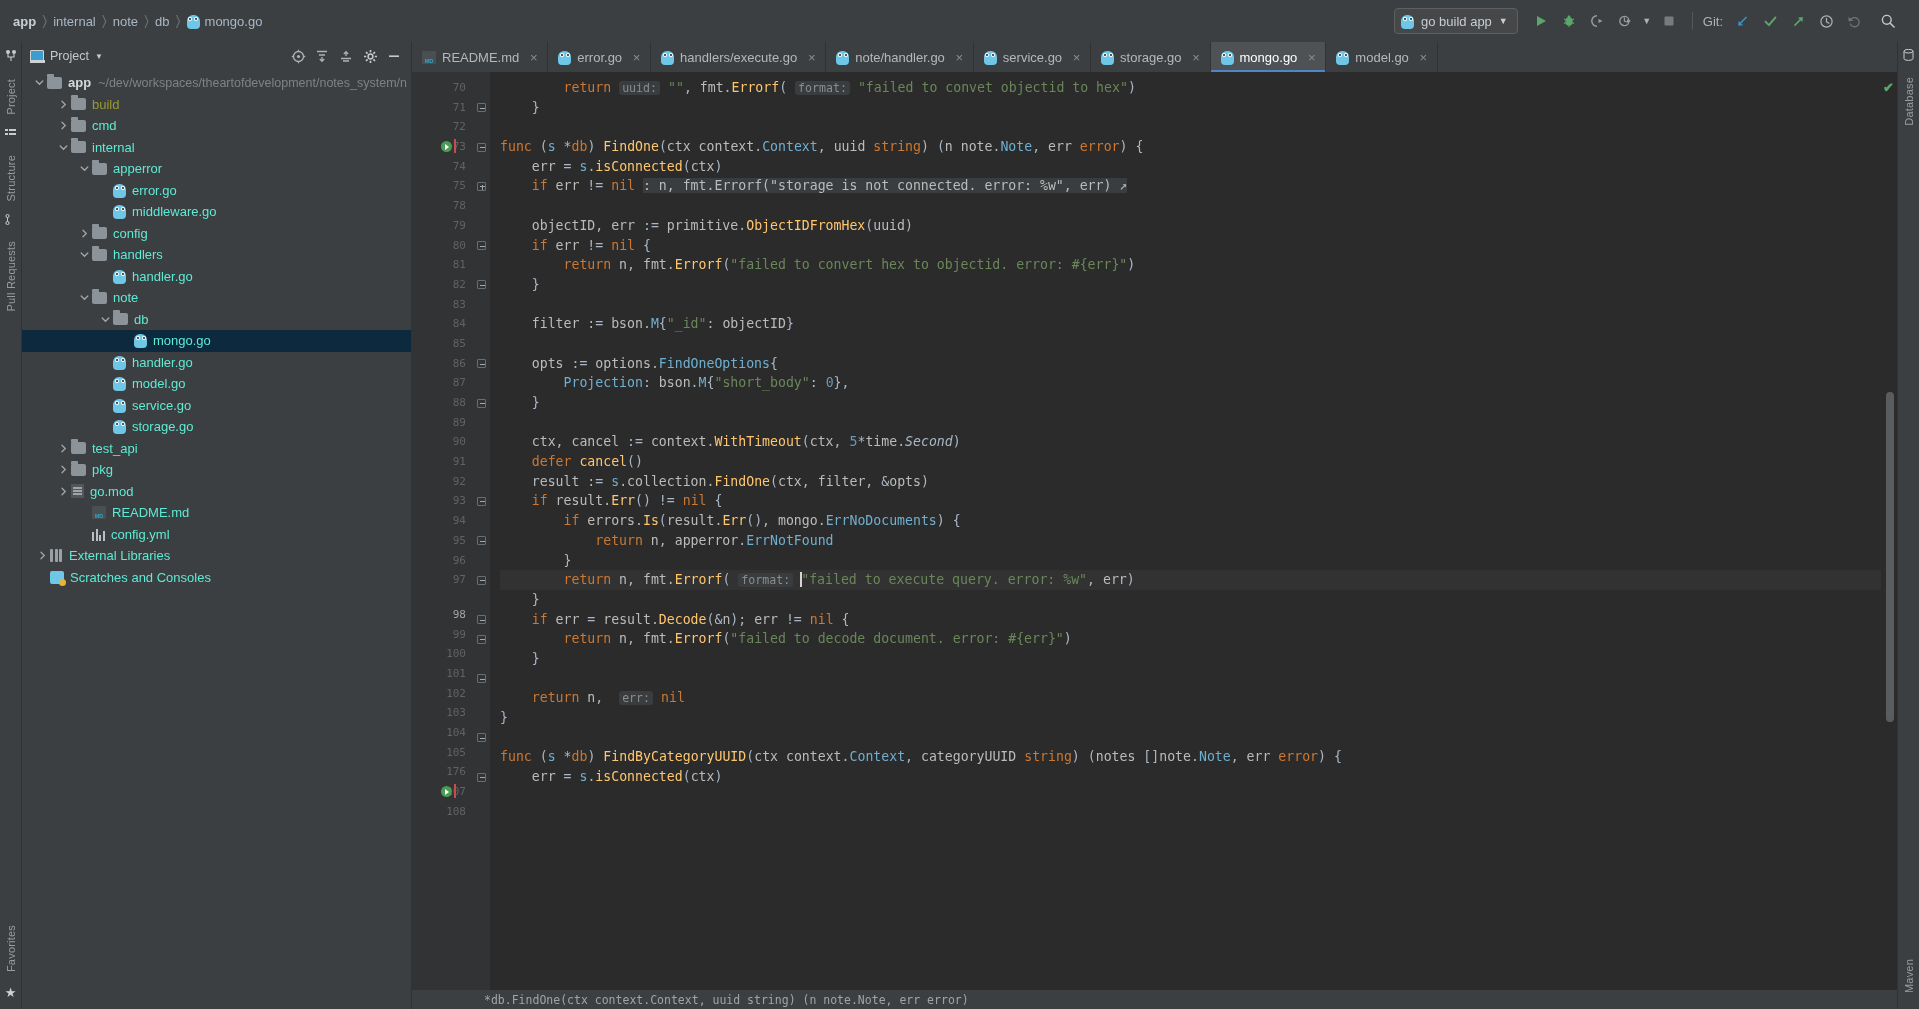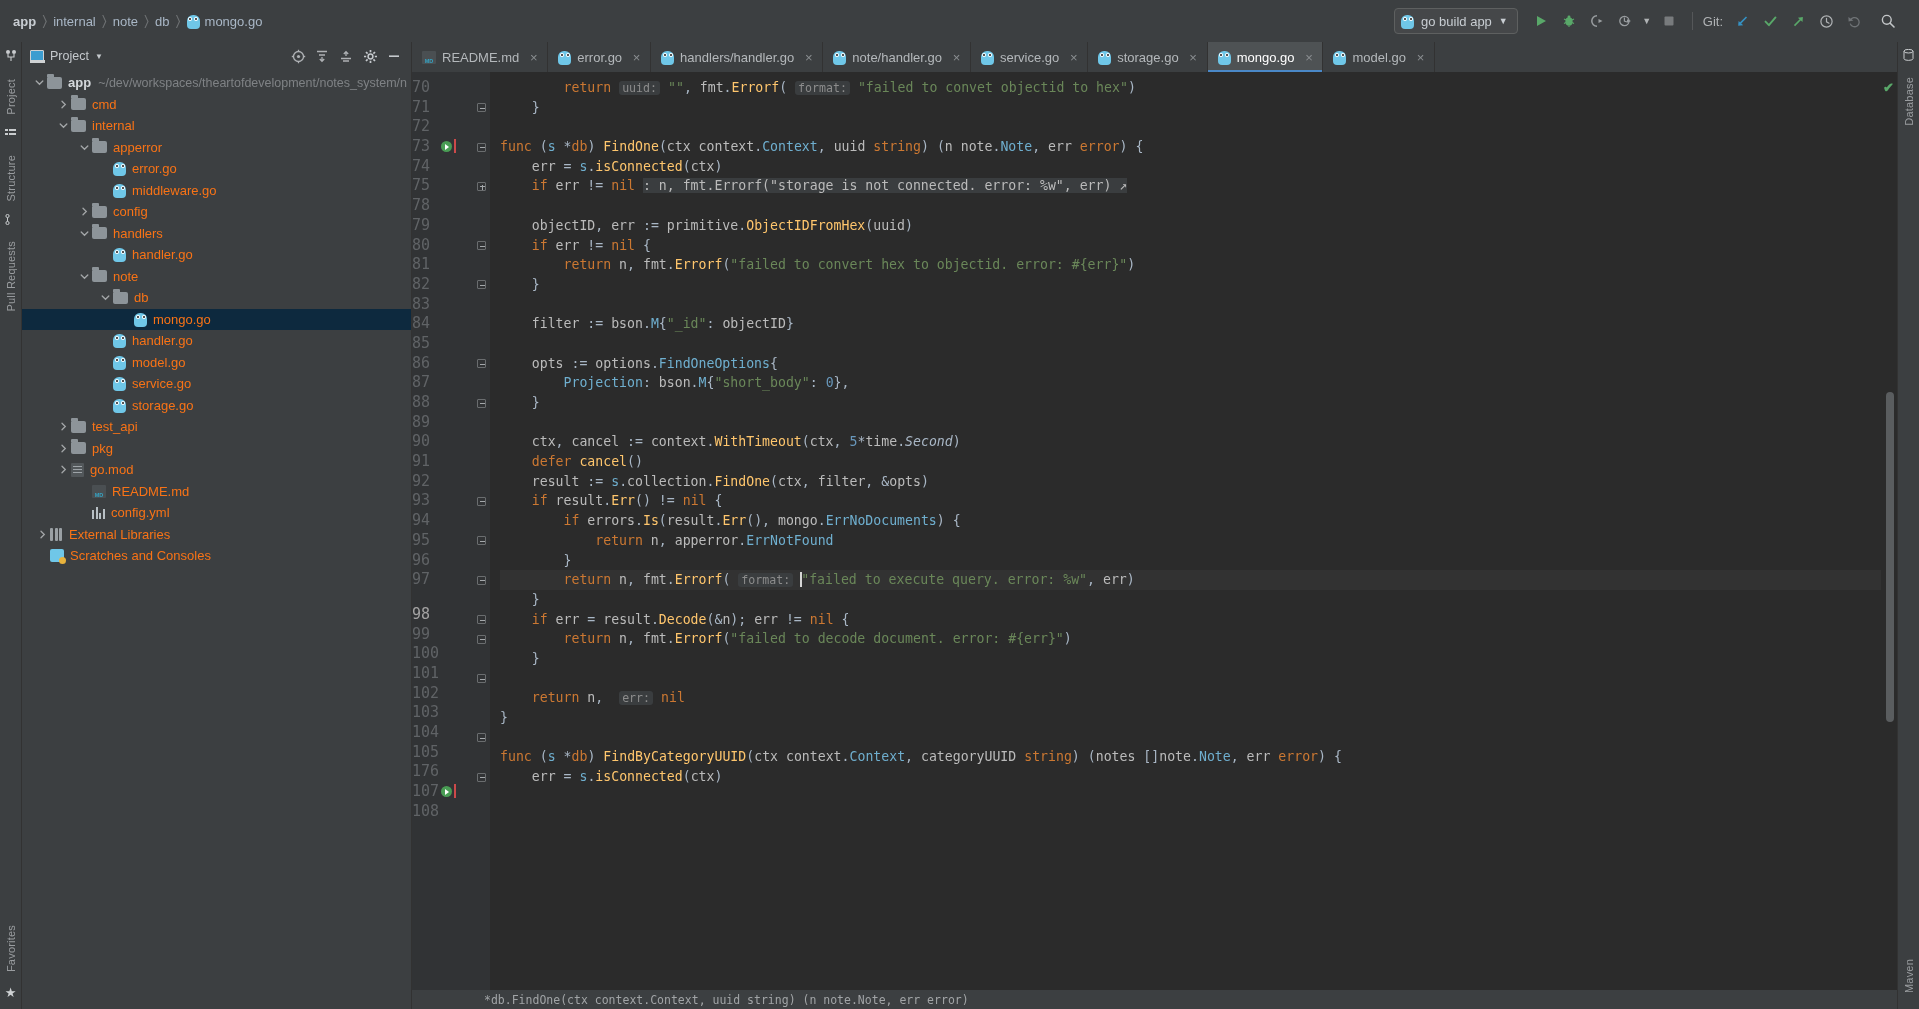--- a/index.html
+++ b/index.html
@@ -118,21 +118,21 @@
   }
   .arrow svg { display:block; }
   .folder {
     width: 15px; min-width:15px; height: 12px; margin-right: 6px; position: relative;
     background: #8d9499; border-radius: 1px 2px 2px 2px; flex:0 0 auto;
   }
   .folder::before {
     content:''; position:absolute; left:0; top:-3px; width:7px; height:3px;
     background:#8d9499; border-radius:1px 1px 0 0;
   }
-  .node-label { color: #f97316; }
+  .node-label { color: #5eead4; }
   .node-label.bold { font-weight: bold; color: #d4d8db; }
   .node-label.excluded { color: #9a9a32; }
   .node-path { color: #7f8285; font-size: 12.5px; margin-left: 7px; }
   .ic-gap { margin-right: 6px; display:inline-flex; align-items:center; }
   .md-icon {
     width:14px;height:13px;background:#4a4f52;border-radius:1px;position:relative;
     display:inline-flex;align-items:flex-end;justify-content:center; flex:0 0 auto;
   }
   .md-icon::after{content:'MD';font-size:5.5px;color:#35a4c4;font-weight:bold;line-height:6px;}
   .yml-icon {
@@ -161,22 +161,22 @@
   }
   .tab.active { background: #4e5254; color: #ffffff; }
   .tab.active::after {
     content:''; position:absolute; left:0; right:0; bottom:0; height:2px; background:#4a88c7;
   }
   .tab-close { color: #8b8f92; font-size: 13px; margin-left: 2px; width: 13px; text-align: center; }
 
   .editor-body { flex: 1; display: flex; position: relative; min-height: 0; overflow: hidden; }
   .gutter {
     width: 62px; min-width: 62px; background: #313335;
-    text-align: left; padding-top: 6px;
-    font-family: "DejaVu Sans Mono", monospace; font-size: 15px; color: #606366;
+    text-align: right; padding-top: 6px;
+    font-family: "DejaVu Sans Mono", monospace; font-size: 11px; color: #606366;
     position: relative;
   }
   .gutter .gline { height: 19.7px; line-height: 19.7px; padding-right: 8px; position: relative;}
   .gutter .gline.cur { color: #a4a3a3; margin-top: 15px; }
   .runmark {
     position: absolute; left: 29px; top: 4px; width: 11px; height: 11px;
     border-radius: 50%; background: #499c54;
   }
   .runmark::after{content:'';position:absolute;left:4px;top:2.5px;width:0;height:0;
     border-left:4px solid #fff;border-top:3px solid transparent;border-bottom:3px solid transparent;}
@@ -435,20 +435,30 @@
           <span class="node-path">~/dev/workspaces/theartofdevelopment/notes_system/n</span>
         </div>
         <div class="node">
           <span style="display:inline-block;width:33px;"></span>
           <span class="arrow">
             <svg width="9" height="9" viewBox="0 0 9 9">
               <path d="M3 1.2 L6.3 4.5 L3 7.8" stroke="#a3a6a8" stroke-width="1.3" fill="none" stroke-linecap="round"></path>
             </svg>
           </span>
           <span class="folder"></span>
+          <span class="node-label excluded">build</span>
+        </div>
+        <div class="node">
+          <span style="display:inline-block;width:33px;"></span>
+          <span class="arrow">
+            <svg width="9" height="9" viewBox="0 0 9 9">
+              <path d="M3 1.2 L6.3 4.5 L3 7.8" stroke="#a3a6a8" stroke-width="1.3" fill="none" stroke-linecap="round"></path>
+            </svg>
+          </span>
+          <span class="folder"></span>
           <span class="node-label">cmd</span>
         </div>
         <div class="node">
           <span style="display:inline-block;width:33px;"></span>
           <span class="arrow">
             <svg width="9" height="9" viewBox="0 0 9 9">
               <path d="M1.2 3 L4.5 6.3 L7.8 3" stroke="#a3a6a8" stroke-width="1.3" fill="none" stroke-linecap="round"></path>
             </svg>
           </span>
           <span class="folder"></span>
@@ -695,21 +705,21 @@
           </span>
           <span>error.go</span>
           <span class="tab-close">×</span>
         </div>
         <div class="tab">
           <span class="gopher">
             <span class="body"></span>
             <span class="eye l"></span>
             <span class="eye r"></span>
           </span>
-          <span>handlers/handler.go</span>
+          <span>handlers/execute.go</span>
           <span class="tab-close">×</span>
         </div>
         <div class="tab">
           <span class="gopher">
             <span class="body"></span>
             <span class="eye l"></span>
             <span class="eye r"></span>
           </span>
           <span>note/handler.go</span>
           <span class="tab-close">×</span>

